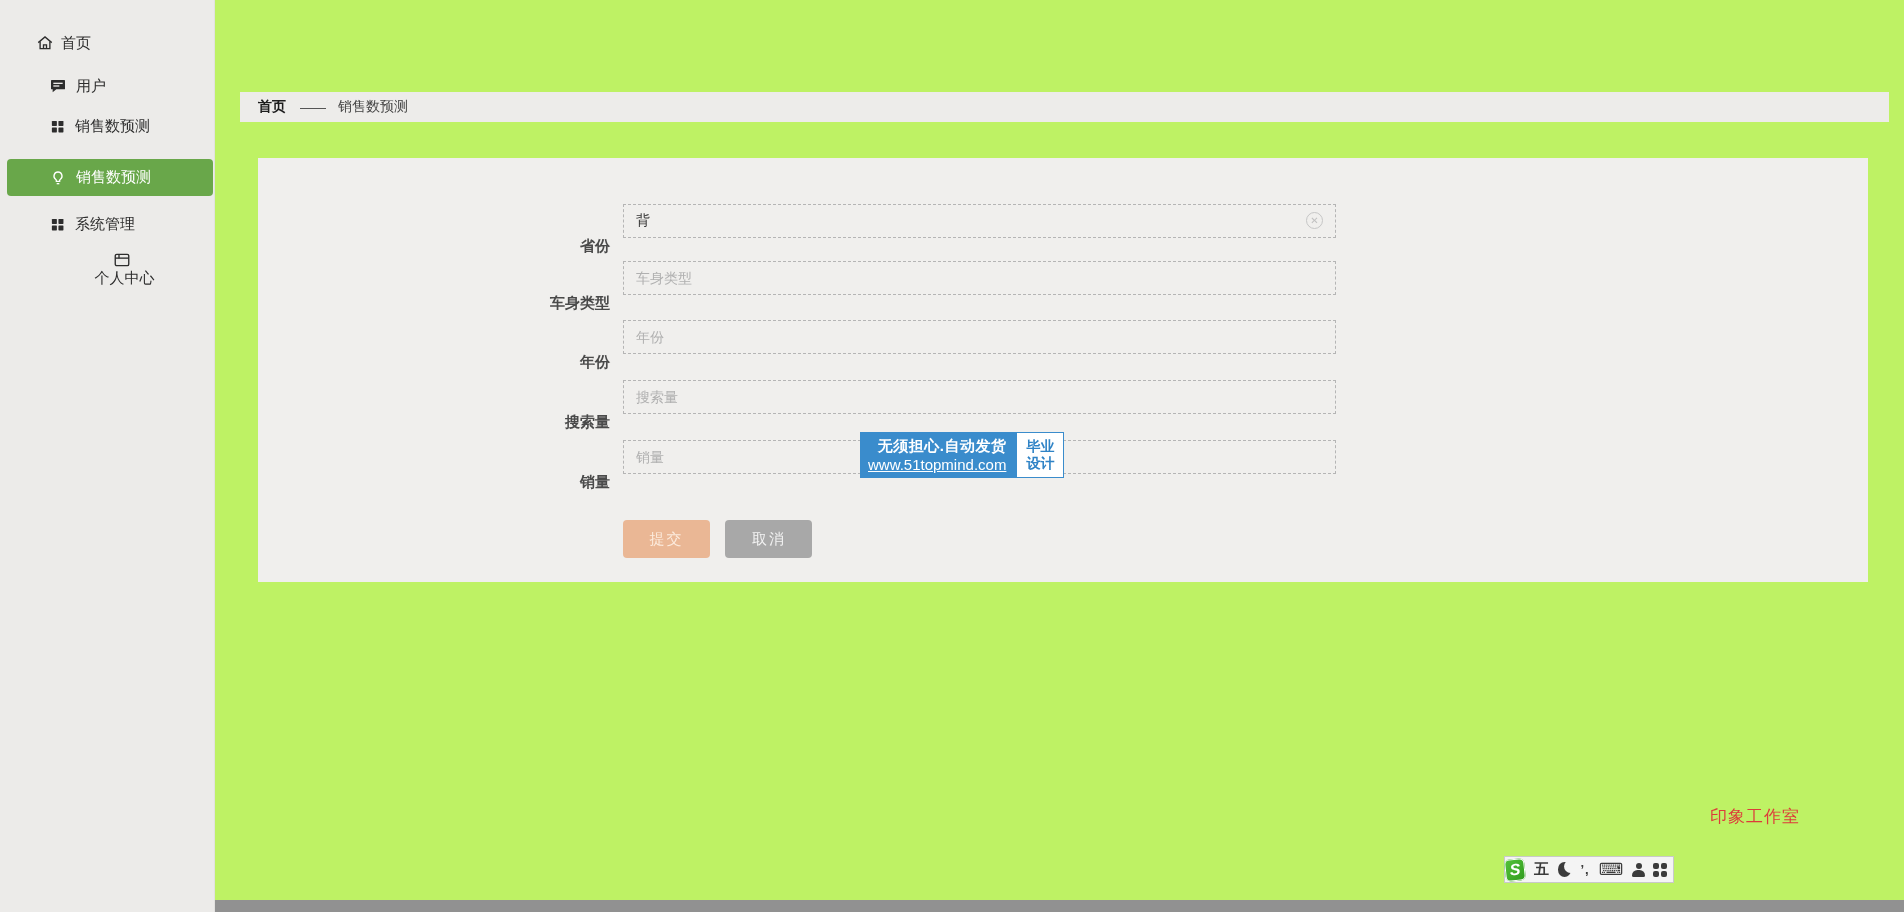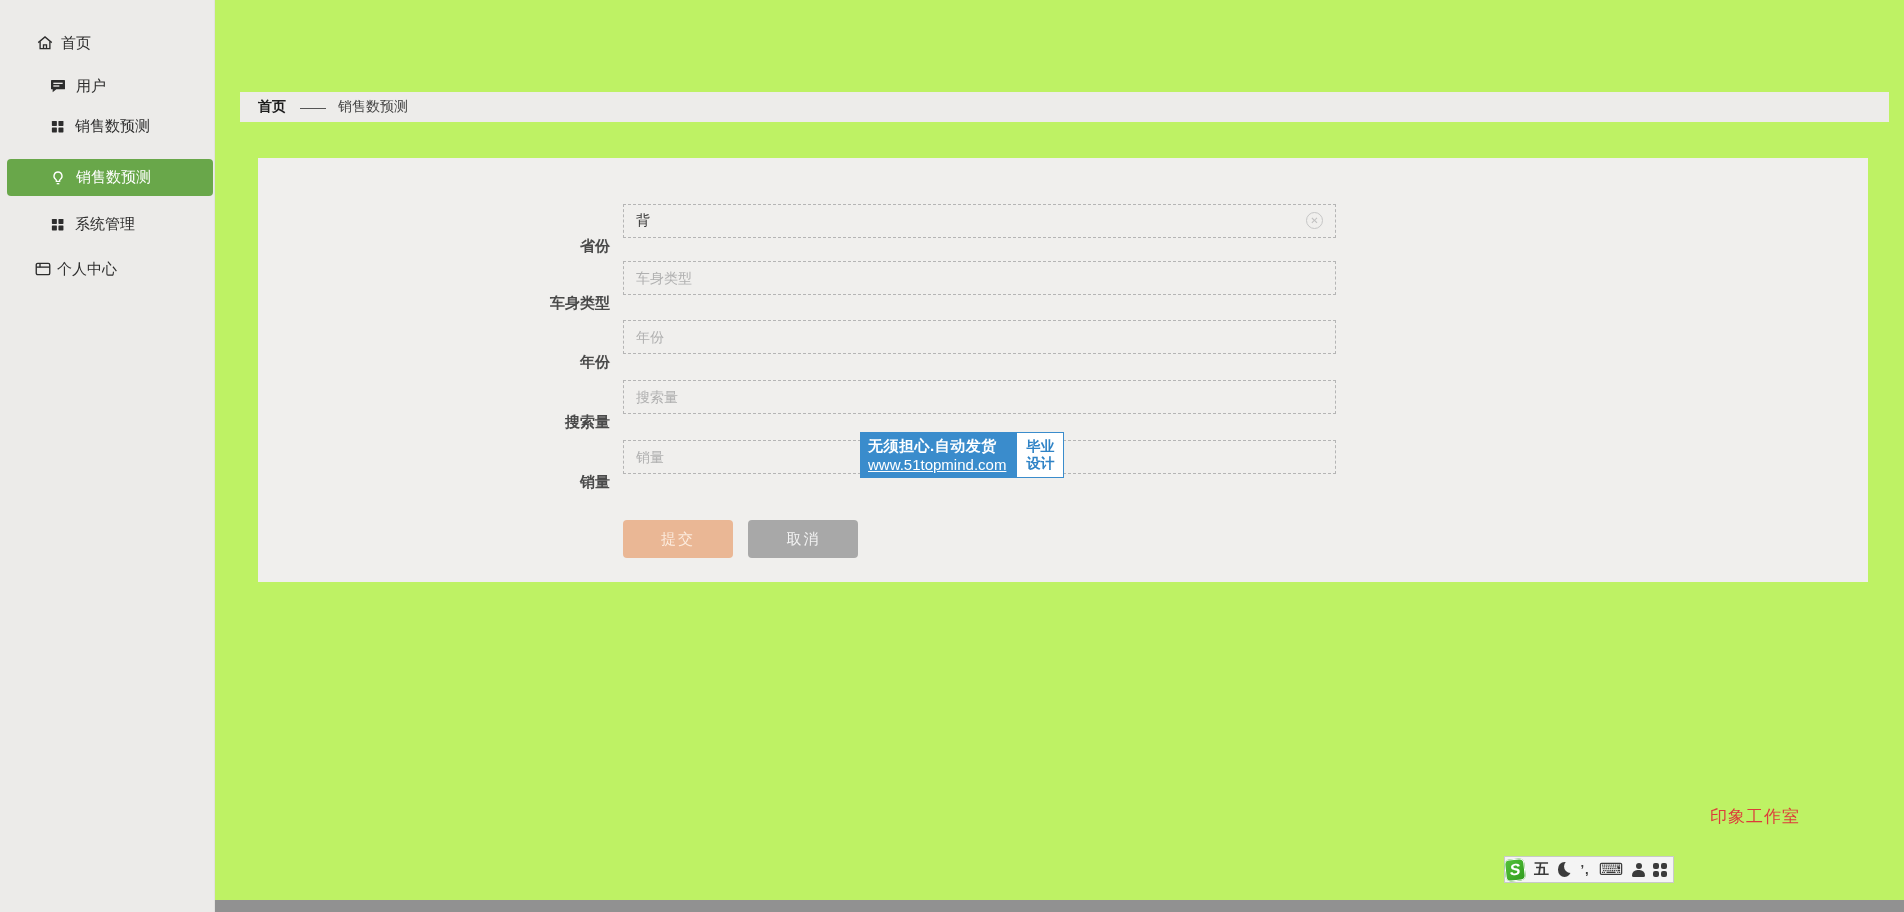--- a/index.html
+++ b/index.html
@@ -11,21 +11,21 @@
   .sidebar { position:absolute; left:0; top:0; width:215px; height:912px; background:#ecebe9; border-right:1px solid #e2e1df; z-index:2; }
   .nav-item { position:absolute; left:0; width:215px; height:36px; display:flex; align-items:center; font-size:15px; color:#2d2d2d; cursor:pointer; }
   .nav-item .ic { display:inline-flex; align-items:center; justify-content:center; color:#2d2d2d; }
   .nav-item span.lbl { white-space:nowrap; }
   .ni-home  { top:25px;  padding-left:36px; } .ni-home .ic { margin-right:7px; }
   .ni-user  { top:68px;  padding-left:50px; } .ni-user .ic { margin-right:10px; }
   .ni-cars  { top:108px; padding-left:50px; } .ni-cars .ic { margin-right:10px; }
   .ni-pred  { top:159px; left:7px; width:206px; height:37px; padding-left:43px; background:#69a74a; border-radius:4px; color:#fff; }
   .ni-pred .ic { margin-right:10px; color:#fff; }
   .ni-sys   { top:206px; padding-left:50px; } .ni-sys .ic { margin-right:10px; }
-  .ni-me    { top:251px; padding-left:34px; } .ni-me .ic { margin-right:5px; }
+  .ni-me    { top:251px; padding-left:34px;flex-direction:column; } .ni-me .ic { margin-right:5px; }
 
   
   .header { position:absolute; left:215px; top:0; width:1689px; height:84px; background:#f1f0ef; z-index:1; }
   .page-title { position:absolute; left:37px; top:20px; font-size:27px; font-weight:700; color:#141414; letter-spacing:1px; }
   .userbox { position:absolute; right:60px; top:14px; height:42px; display:flex; align-items:center; cursor:pointer; }
   .avatar { width:38px; height:38px; border-radius:50%; margin-right:14px;
             background:
               radial-gradient(circle at 50% 78%, #f6e9e4 0 34%, transparent 35%),
               radial-gradient(circle at 32% 40%, #cdc5ea 0 30%, transparent 31%),
               radial-gradient(circle at 68% 40%, #c4bce6 0 32%, transparent 33%),
@@ -42,26 +42,26 @@
 
   
   .card { position:absolute; left:258px; top:158px; width:1610px; height:424px; background:#f0efed; z-index:1; }
   .form-row { position:absolute; left:0; width:1610px; height:34px; }
   .fr-0 { top:46px; } .fr-1 { top:103px; } .fr-2 { top:162px; } .fr-3 { top:222px; } .fr-4 { top:282px; }
   .form-label { position:absolute; left:0; top:0; width:352px; height:34px; line-height:34px; text-align:right; font-size:15px; font-weight:600; color:#4a4a4a;margin-top:25px; }
   .form-input { position:absolute; left:365px; top:0; width:713px; height:34px; border:1px dashed #b5b5b5; background:transparent; padding:0 34px 0 12px; font-size:14px; color:#333; font-family:inherit; outline:none; }
   .form-input::placeholder { color:#b0b0b0; opacity:1; }
   .clear-ic { position:absolute; left:1048px; top:8px; width:17px; height:17px; border:1px solid #c6c6c6; border-radius:50%; color:#c0c0c0; font-size:10px; line-height:15px; text-align:center; cursor:pointer; }
   .btn-row { position:absolute; top:362px; left:365px; height:38px; }
-  .btn { display:inline-block; width:110px; height:38px; border:none; border-radius:4px; font-size:15px; font-family:Liberation Serif, serif; cursor:pointer; letter-spacing:2px; }
+  .btn { display:inline-block; width:87px; height:38px; border:none; border-radius:4px; font-size:15px; font-family:Liberation Serif, serif; cursor:pointer; letter-spacing:2px; }
   .btn-submit { background:#eab795; color:#fcebdd; margin-right:11px; }
   .btn-cancel { background:#a8a8a8; color:#f3f3f3; }
 
   
-  .watermark { position:absolute; left:860px; top:432px; height:46px; display:flex; z-index:5; }
+  .watermark { position:absolute; left:860px; top:432px; height:46px; display:flex; z-index:5;text-align:right; }
   .wm-blue { background:#3a8ccc; color:#fff; padding:3px 10px 3px 8px; display:flex; flex-direction:column; justify-content:center; }
   .wm-l1 { font-size:15px; font-weight:700; letter-spacing:.5px; white-space:nowrap; }
   .wm-l2 { font-size:15px; font-weight:400; text-decoration:underline; white-space:nowrap; cursor:pointer; }
   .wm-badge { width:48px; background:#fff; border:1px solid #3a8ccc; color:#2f83c6; font-size:14px; font-weight:700; display:flex; flex-direction:column; align-items:center; justify-content:center; line-height:1.25; }
 
   
   .studio { position:absolute; left:1710px; top:805px; font-size:17px; color:#dd3b3a; z-index:3; letter-spacing:1px; }
 
   
   .ime { position:absolute; left:1504px; top:856px; width:170px; height:27px; background:#f4f4f4; border:1px solid #c9c9c9; display:flex; align-items:center; padding:0 6px; gap:9px; z-index:4; }

